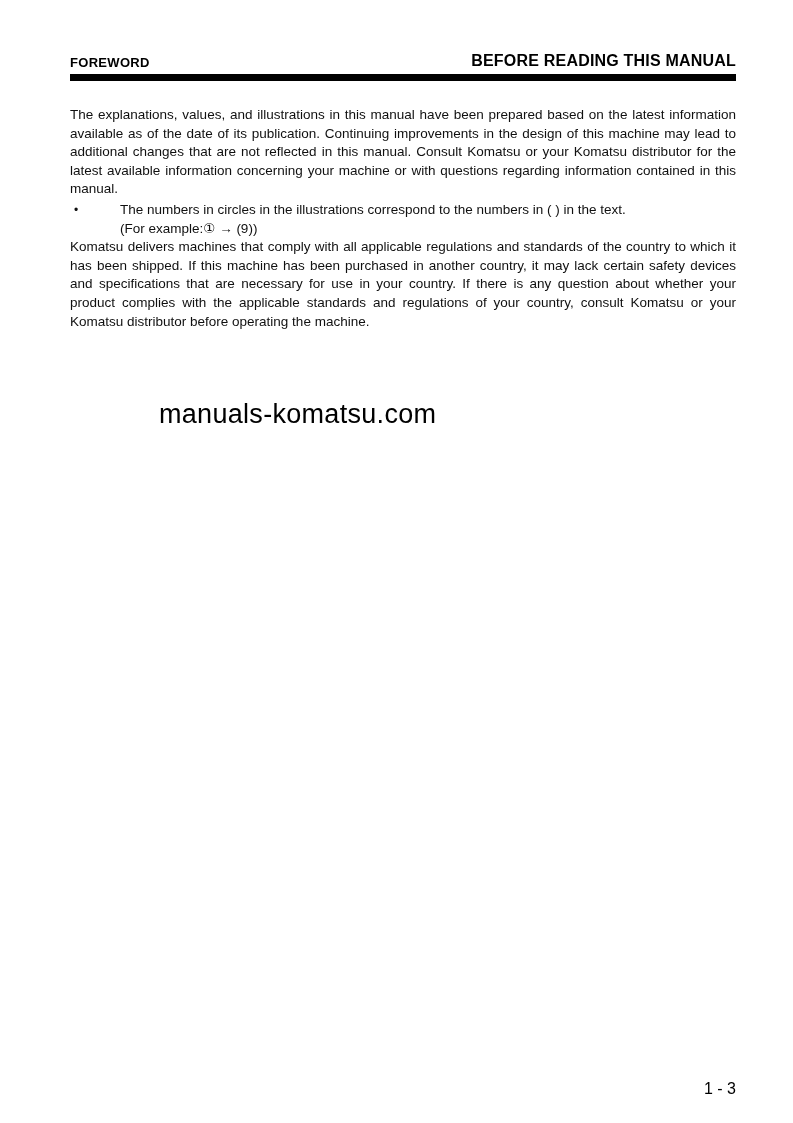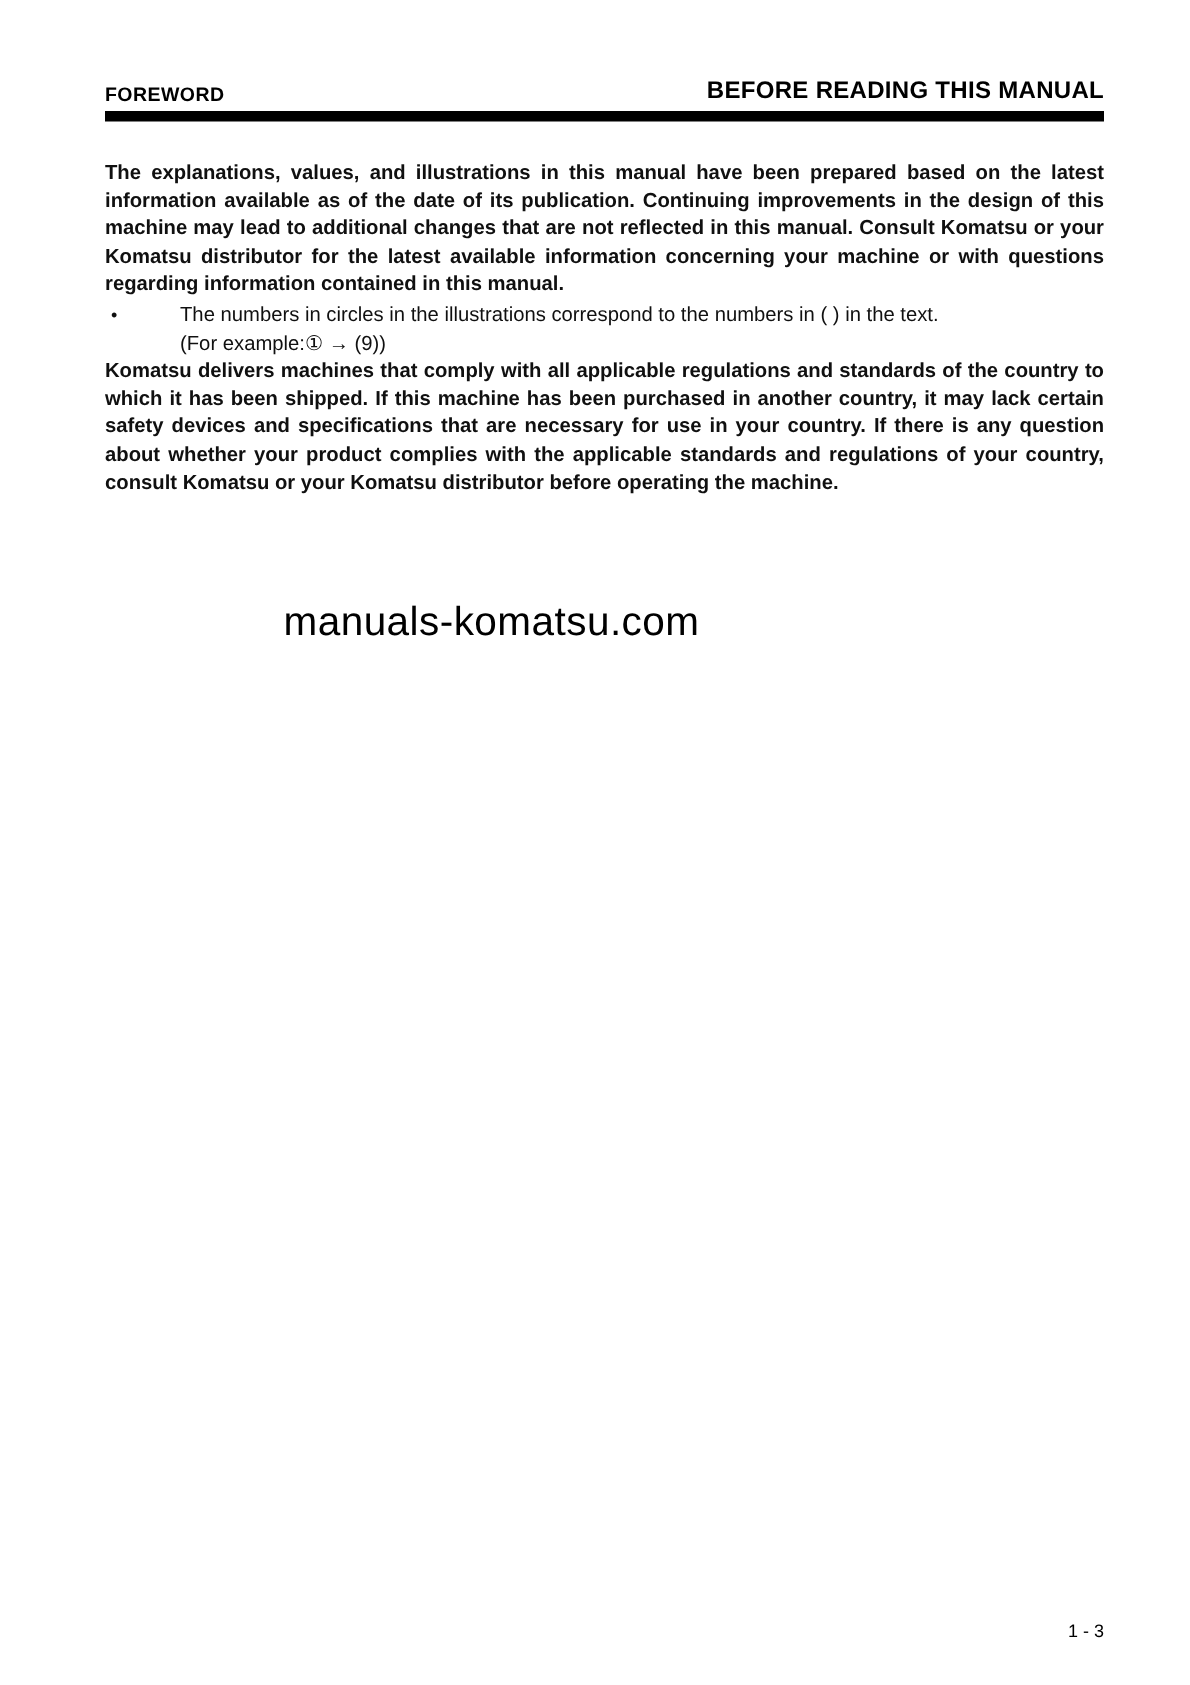--- a/index.html
+++ b/index.html
@@ -53,21 +53,20 @@
     position: absolute;
     left: 70px;
     width: 666px;
     top: 106px;
     font-size: 13.5px;
     line-height: 18.6px;
     color: #101010;
   }
   .para {
     text-align: justify;
-    font-weight: bold;
   }
   .bullet-item {
     display: flex;
     margin-top: 2px;
   }
   .bullet-marker {
     width: 14px;
     flex: 0 0 14px;
     padding-left: 4px;
     font-size: 12px;
@@ -77,33 +76,33 @@
     margin-left: 36px;
   }
   .bullet-sub {
     margin-top: 0;
   }
   .para2 {
   }
 
   .watermark {
     margin-top: 74px;
-    margin-left: 119px;
+    margin-left: 89px;
     font-size: 27px;
     font-weight: 400;
     letter-spacing: 0.3px;
     color: #000000;
   }
 
   
   .footer-page-number {
     position: absolute;
     right: 57px;
     top: 1080px;
-    font-size: 12px;
+    font-size: 16px;
     color: #000000;
   }
 </style>
 </head>
 <body>
 
 <div class="page">
 
   <header class="header">
     <div class="header-row">

